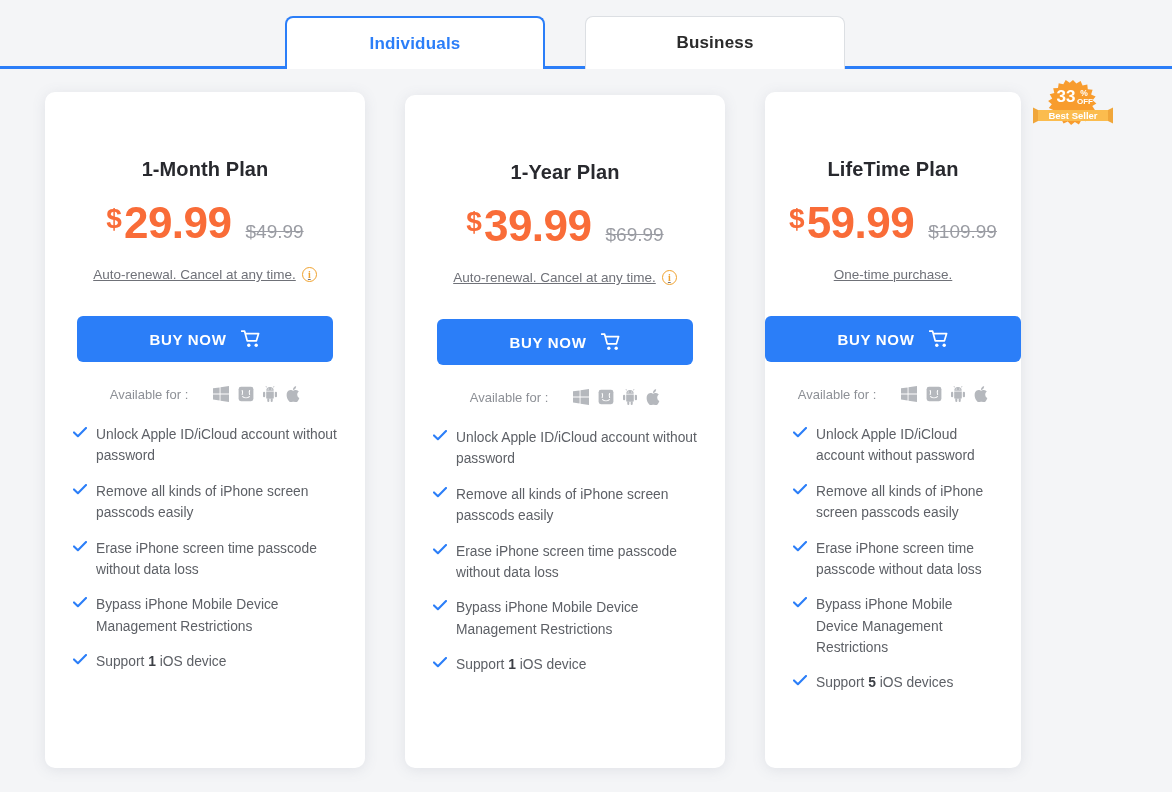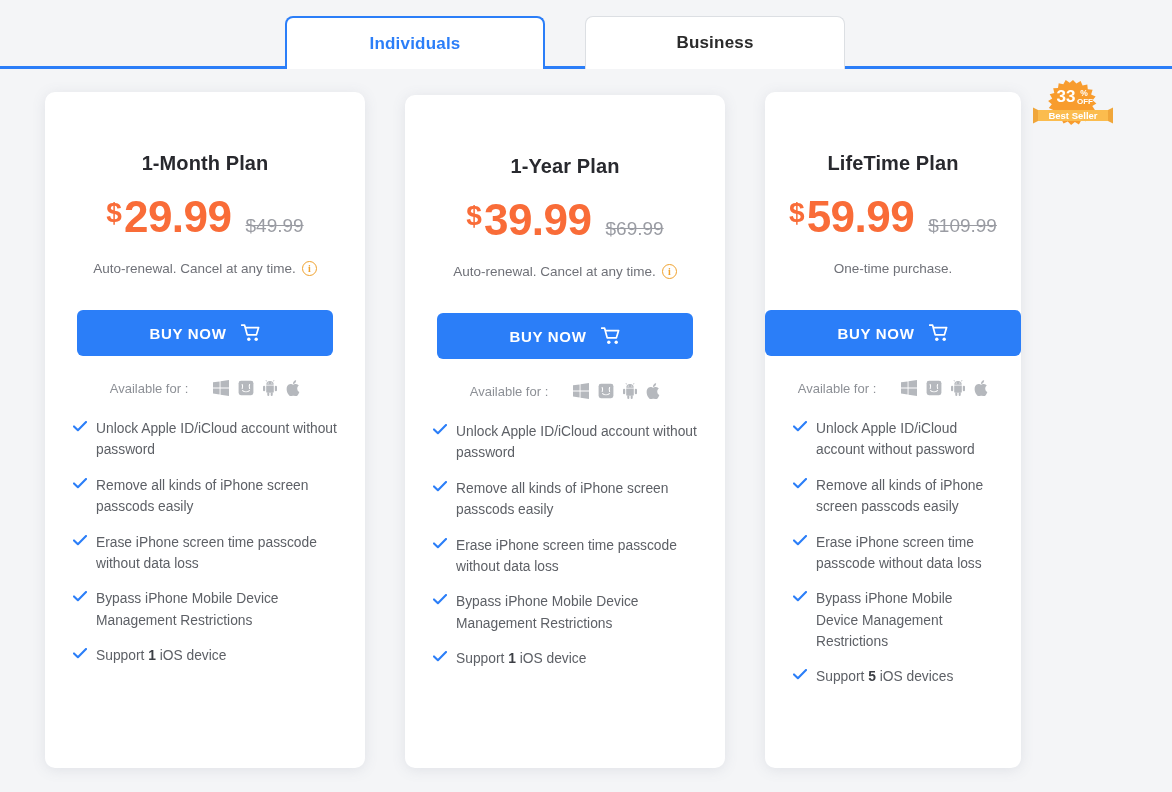--- a/index.html
+++ b/index.html
@@ -71,21 +71,21 @@
     top: 92px;
     left: 0;
     width: 1172px;
   }
 
   .card {
     position: absolute;
     background: #ffffff;
     border-radius: 10px;
     box-shadow: 0 2px 14px rgba(90,100,120,0.13);
-    padding-top: 4px;
+    padding-top: 10px;
   }
 
   .card-0 { left: 45px;  top: 0px;  width: 320px; height: 676px; }
   .card-1 { left: 405px; top: 3px;  width: 320px; height: 673px; }
   .card-2 { left: 765px; top: 0px;  width: 256px; height: 676px; }
 
   .plan-title {
     text-align: center;
     font-size: 20px;
     font-weight: bold;
@@ -128,20 +128,21 @@
   }
 
   .renewal {
     display: flex;
     align-items: center;
     justify-content: center;
     gap: 6px;
     margin-top: 22px;
     font-size: 13.5px;
     color: #6f7178;
+    text-decoration: underline;
   }
 
   .info-icon {
     display: inline-flex;
     align-items: center;
     justify-content: center;
     width: 15px;
     height: 15px;
     border: 1.4px solid #f0a22e;
     border-radius: 50%;

